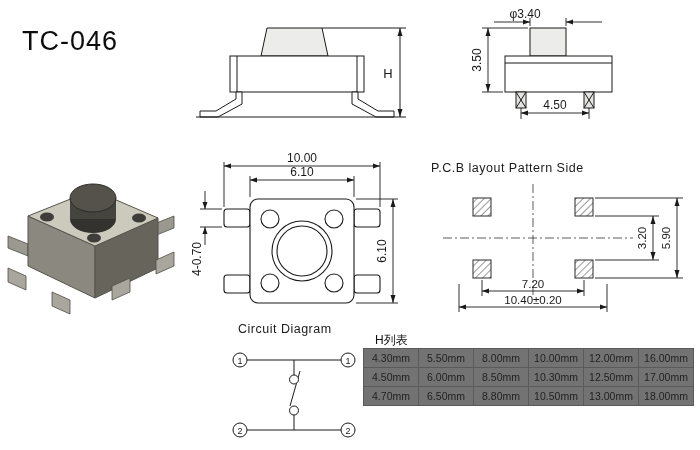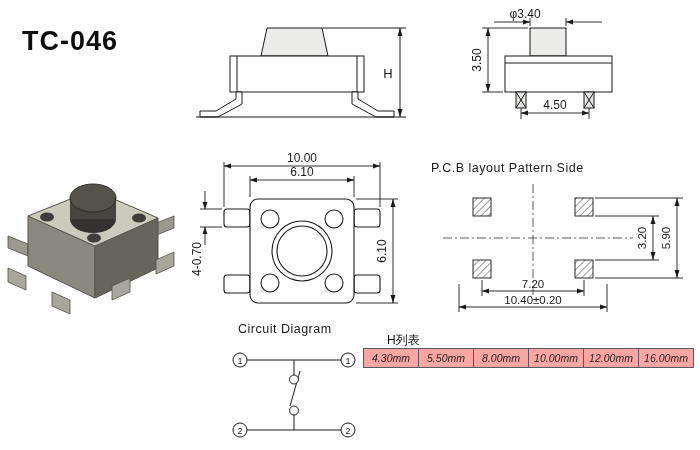--- a/index.html
+++ b/index.html
@@ -3,27 +3,27 @@
 <meta charset="utf-8">
 <style>
   * { margin:0; padding:0; box-sizing:border-box; }
   html,body { background:#ffffff; }
   .sheet {
     position:relative; width:700px; height:450px; background:#ffffff;
     font-family:"Liberation Sans", sans-serif; overflow:hidden;
   }
   .abs { position:absolute; }
   .part-title {
-    left:22px; top:26px; font-size:27px; font-weight:bold;
+    left:22px; top:26px; font-size:27px; font-weight:normal;
     color:#0d0d0d; letter-spacing:1px;
   }
   svg text { font-family:"Liberation Sans", sans-serif; fill:#1a1a1a; }
   .tbl-wrap { left:363px; top:332px; }
-  .tbl-title { display:block; margin-left:24px; font-size:12px; color:#111; height:16px; }
-  .h-table { border-collapse:collapse; background:#fca5a5;font-style:italic; }
+  .tbl-title { display:block; margin-left:12px; font-size:12px; color:#111; height:16px; }
+  .h-table { border-collapse:collapse; background:#737373; }
   .h-table td {
     border:1px solid #5a5a5a; width:55px; height:19px;
     font-size:10.5px; color:#222; text-align:center; vertical-align:middle;
     padding:0 2px; white-space:nowrap;
   }
 </style>
 </head>
 <body>
 
 <div class="sheet">
@@ -240,17 +240,33 @@
     <table class="h-table">
       <tbody>
         <tr>
           <td>4.30mm</td>
           <td>5.50mm</td>
           <td>8.00mm</td>
           <td>10.00mm</td>
           <td>12.00mm</td>
           <td>16.00mm</td>
         </tr>
+        <tr>
+          <td>4.50mm</td>
+          <td>6.00mm</td>
+          <td>8.50mm</td>
+          <td>10.30mm</td>
+          <td>12.50mm</td>
+          <td>17.00mm</td>
+        </tr>
+        <tr>
+          <td>4.70mm</td>
+          <td>6.50mm</td>
+          <td>8.80mm</td>
+          <td>10.50mm</td>
+          <td>13.00mm</td>
+          <td>18.00mm</td>
+        </tr>
       </tbody>
     </table>
   </div>
 
 </div>
 
 </body></html>

